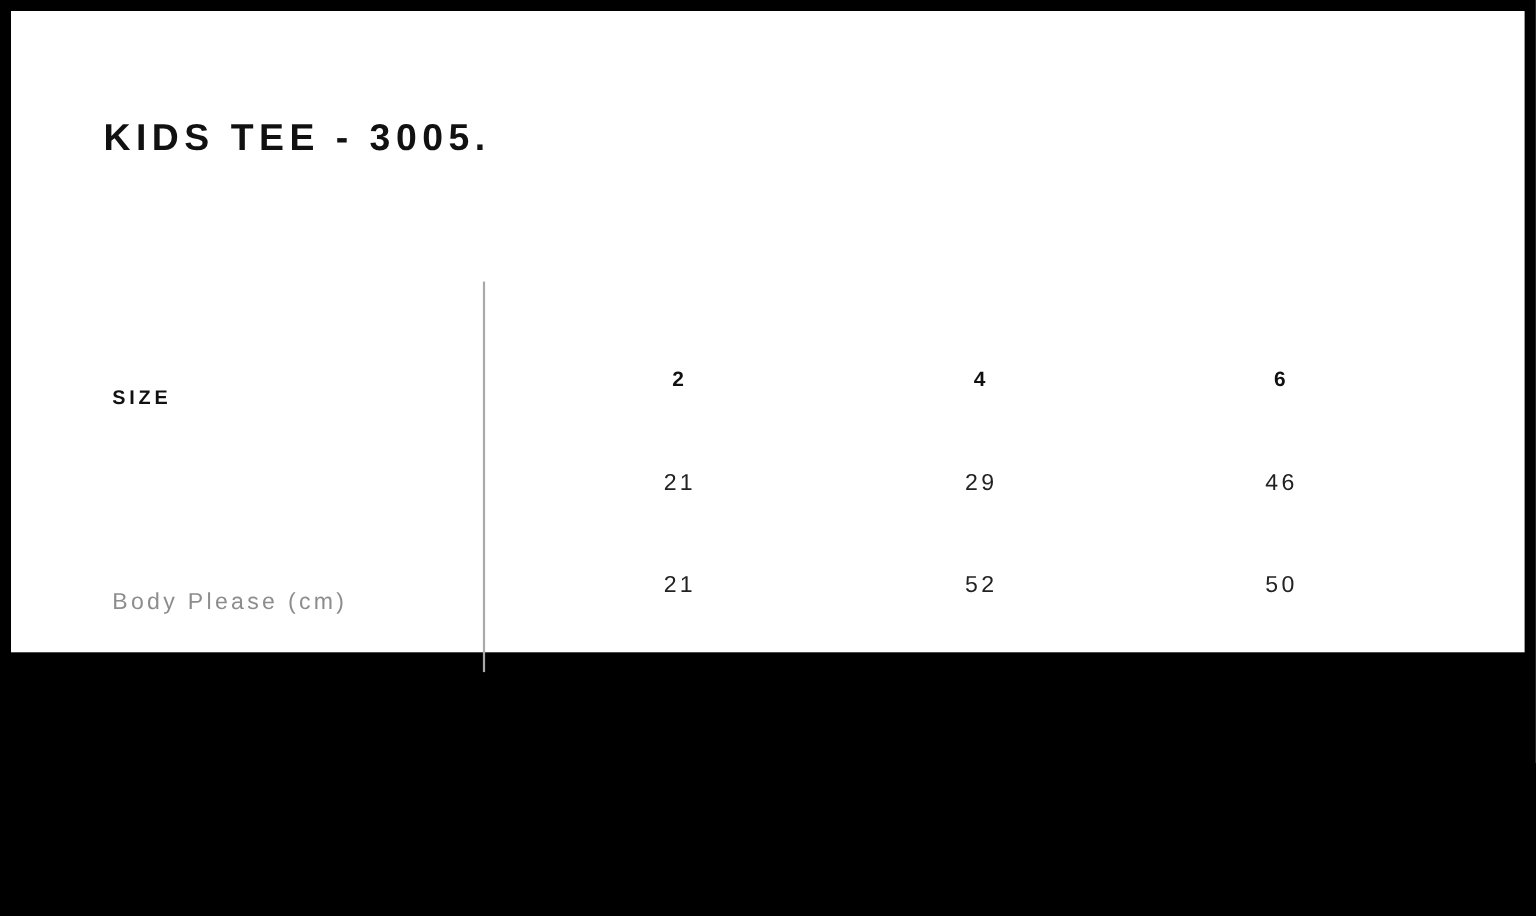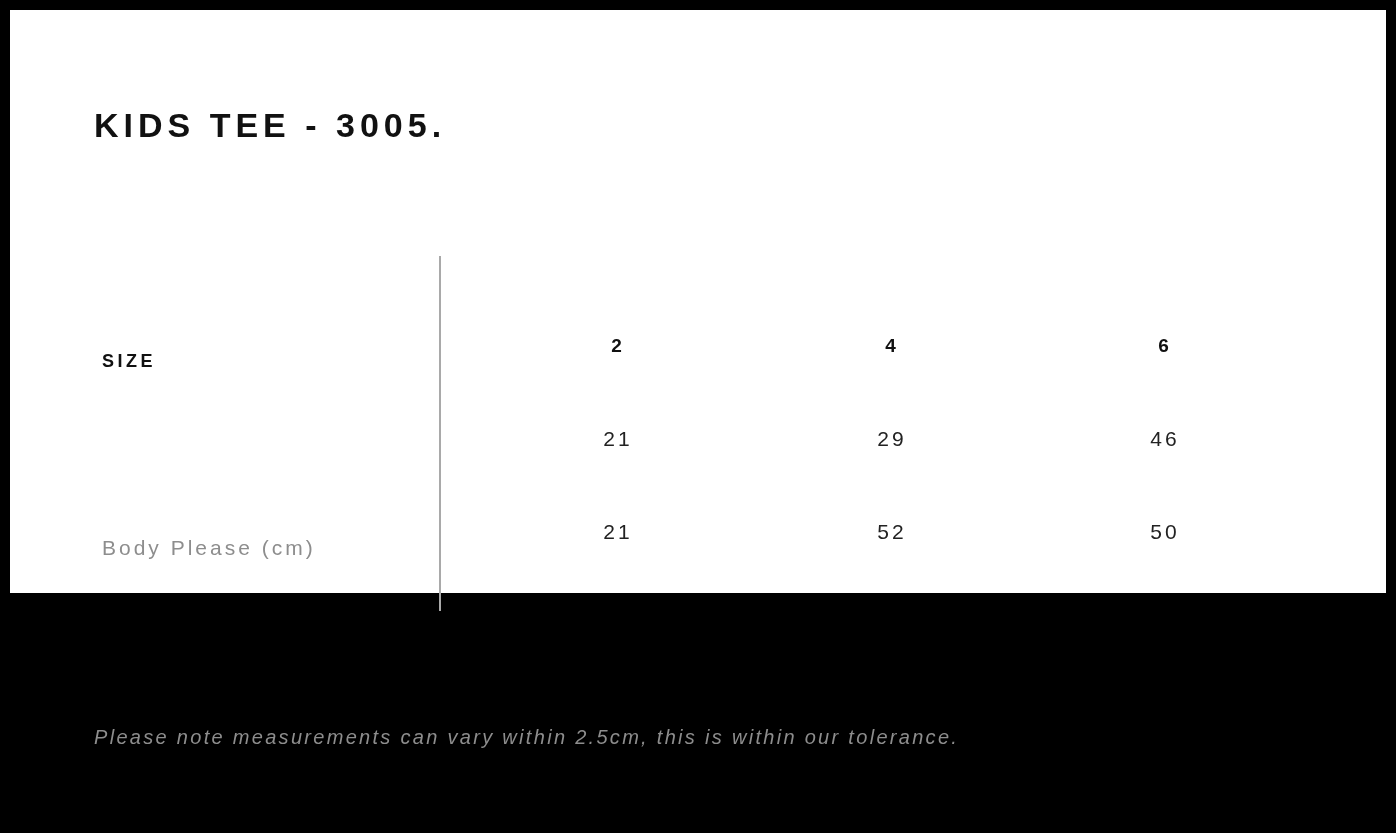--- a/index.html
+++ b/index.html
@@ -143,15 +143,14 @@
 
     <div class="row data r1">
       <div class="row-label">Body Please (cm)</div>
       <div class="cell c0">21</div>
       <div class="cell c1">52</div>
       <div class="cell c2">50</div>
     </div>
 
   </div>
 
-  <div class="note">Please note measurements can vary within 2.5cm, this is within our tolerance.</div>
 
 </div>
 
 </body></html>

